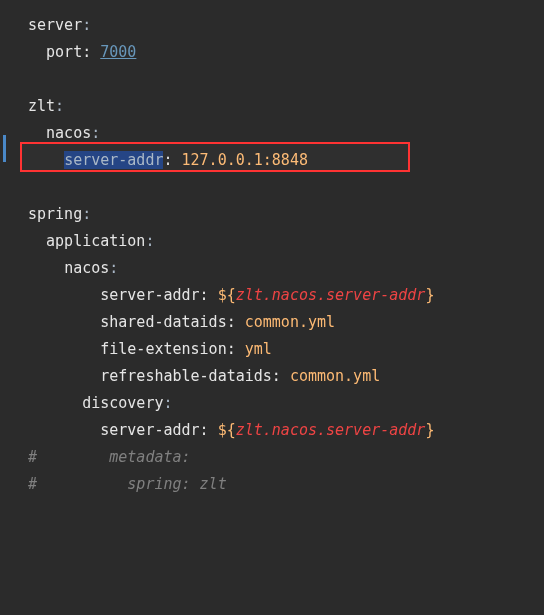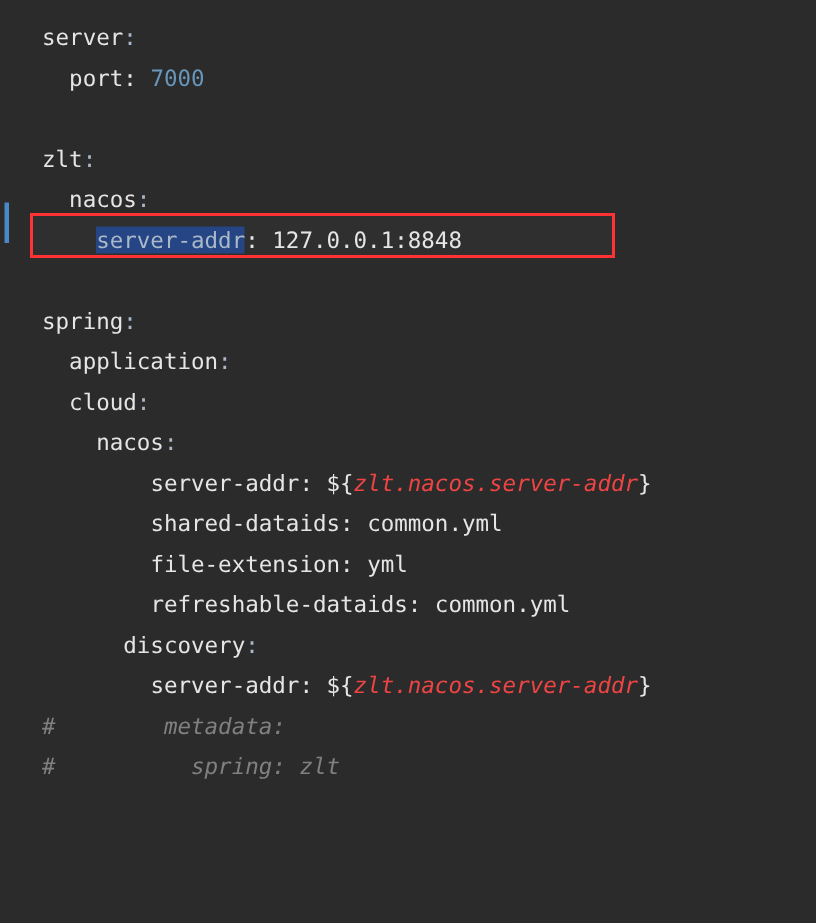--- a/index.html
+++ b/index.html
@@ -32,22 +32,22 @@
       position: relative;
     }
     .highlight-box {
       position: absolute;
       border: 2px solid #ff3333;
       background: rgba(255, 255, 255, 0.02);
       pointer-events: none;
       z-index: 5;
     }
     .kw-orange { color: #e5e5e5; }
-    .kw-blue { color: #6897bb; }
-    .kw-light { color: #e5e5e5; }
+    .kw-blue { color: #6897bb; text-decoration: underline; }
+    .kw-light { color: #fdba74; }
     .kw-selected { background: #214283; color: #a9b7c6; }
     .comment { color: #808080; font-style: italic; }
     .placeholder-var { color: #ef4444; font-style: italic; }
     .cursor-line {
       position: absolute;
       left: 3px;
       width: 3px;
       height: 27px;
       background: #4a88c7;
     }
@@ -72,21 +72,20 @@
 
     <div class="line"><span>    </span><span class="kw-orange kw-selected">server-addr</span><span class="kw-orange">: </span><span class="kw-light">127.0.0.1:8848</span></div>
 
     <div class="line"></div>
 
     <div class="line"><span class="kw-orange">spring</span><span>:</span></div>
 
     <div class="line"><span>  </span><span class="kw-orange">application</span><span>:</span></div>
 
 
-    <div class="line"><span>  </span><span class="kw-orange">cloud</span><span>:</span></div>
 
     <div class="line"><span>    </span><span class="kw-orange">nacos</span><span>:</span></div>
 
 
     <div class="line"><span>        </span><span class="kw-orange">server-addr</span><span class="kw-orange">: </span><span class="kw-light">${</span><span class="placeholder-var">zlt.nacos.server-addr</span><span class="kw-light">}</span></div>
 
     <div class="line"><span>        </span><span class="kw-orange">shared-dataids</span><span class="kw-orange">: </span><span class="kw-light">common.yml</span></div>
 
     <div class="line"><span>        </span><span class="kw-orange">file-extension</span><span class="kw-orange">: </span><span class="kw-light">yml</span></div>
 

